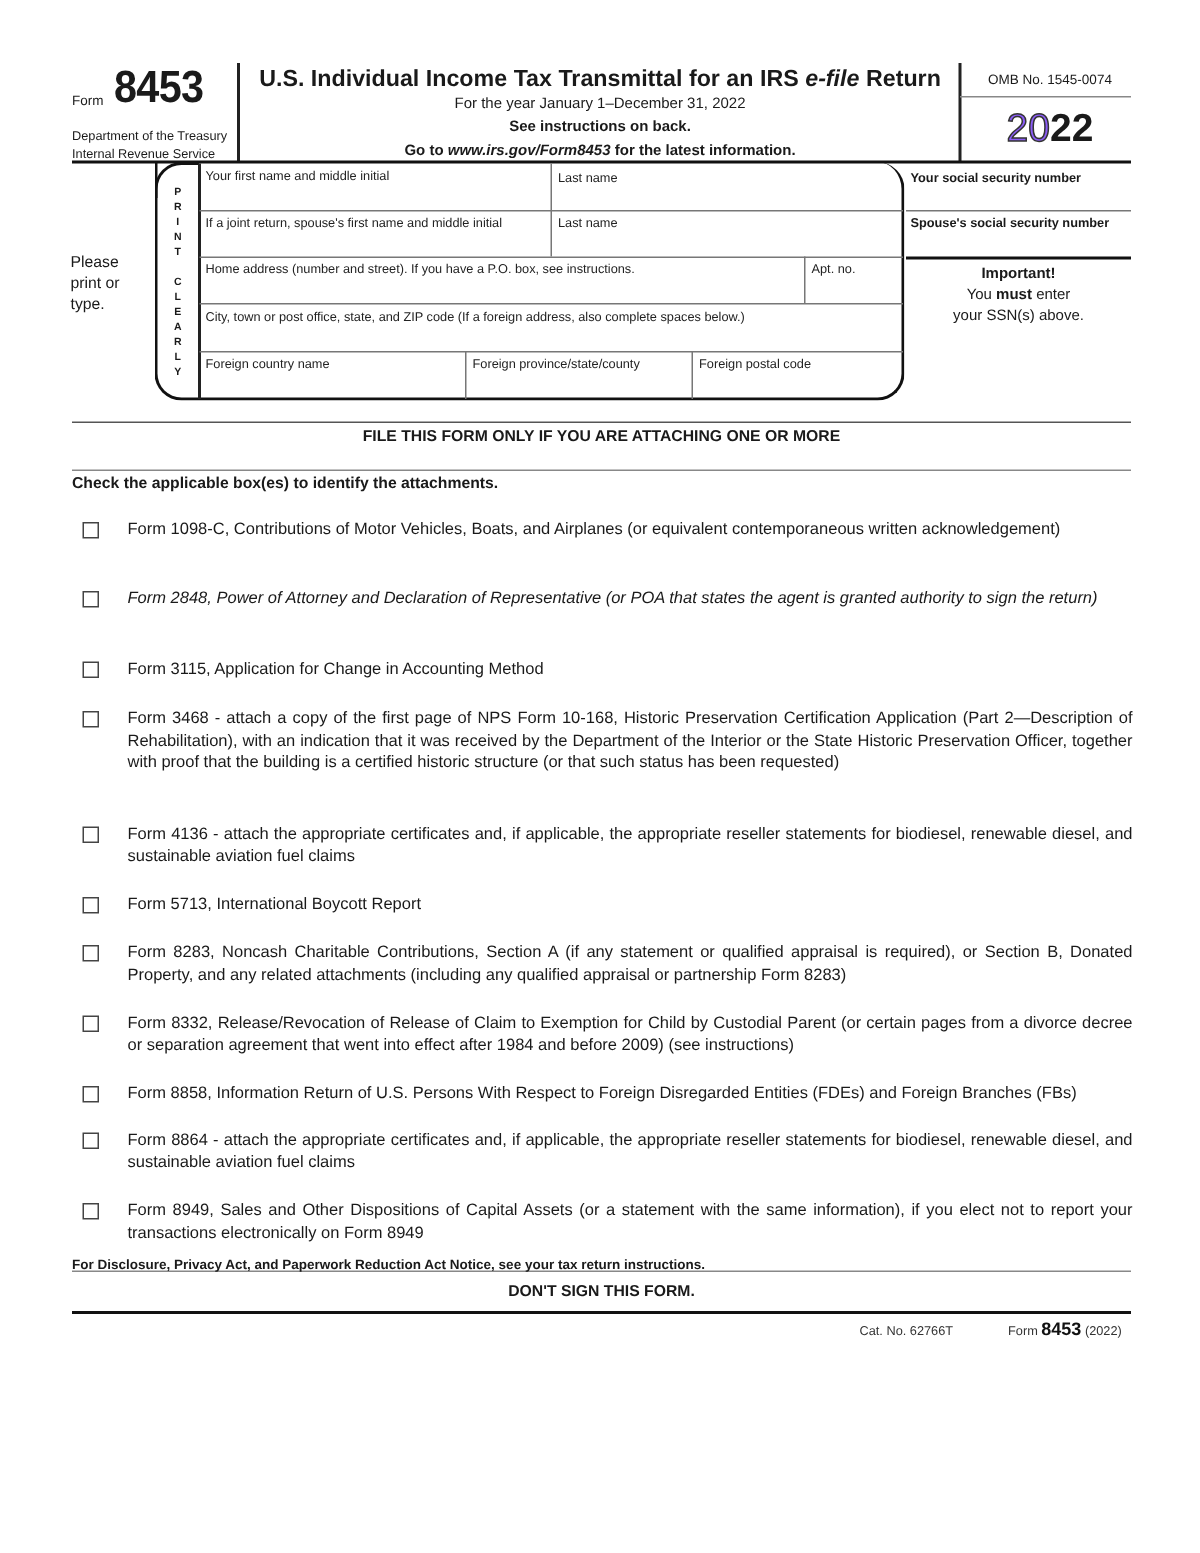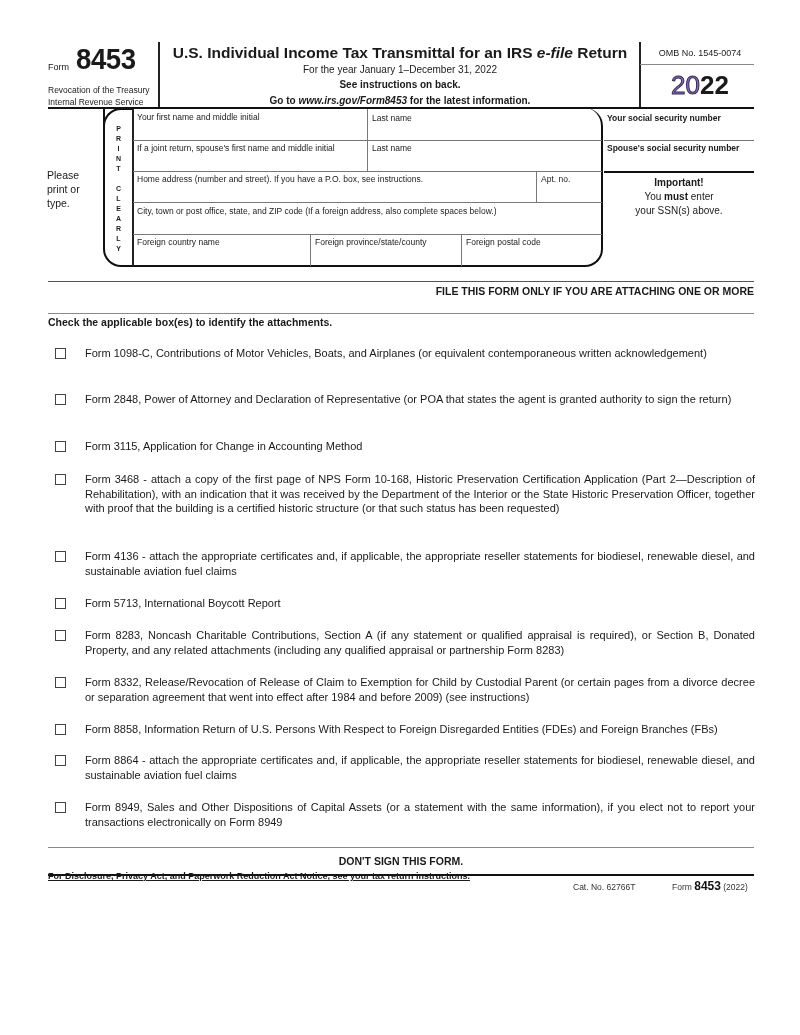--- a/index.html
+++ b/index.html
@@ -35,46 +35,46 @@
   .hline { height: 1px; background: #777; }
   .vline { width: 1px; background: #777; }
 
   
   .ssn-label { font-size: 8.5px; font-weight: bold; }
   .important { left: 606px; top: 176px; width: 146px; text-align: center; font-size: 10px; line-height: 14px; }
   .important b { font-weight: bold; }
 
   
   .section-rule { left: 48px; top: 281px; width: 706px; height: 1px; background: #555; }
-  .file-only { left: 48px; top: 284px; width: 706px; text-align: right; font-size: 10.5px; font-weight: bold; line-height: 14px; }
+  .file-only { left: 48px; top: 284px; width: 706px; text-align: center; font-size: 10.5px; font-weight: bold; line-height: 14px; }
   .section-rule2 { left: 48px; top: 313px; width: 706px; height: 1px; background: #888; }
   .check-text { left: 48px; top: 316px; font-size: 10.5px; font-weight: bold; }
 
   
   .item { position: absolute; left: 55px; width: 700px; display: flex; }
   .checkbox { width: 11px; height: 11px; border: 1px solid #444; margin-top: 2px; flex: none; background: #fff; cursor: pointer; }
   .item-text { margin-left: 19px; width: 670px; font-size: 11px; line-height: 14.5px; text-align: justify; }
   .item-text.last-line-left { text-align-last: left; }
 
   
   .footer-rule { left: 48px; top: 847px; width: 706px; height: 1px; background: #888; }
   .dont-sign { left: 48px; top: 855px; width: 706px; text-align: center; font-size: 10.5px; font-weight: bold; }
   .footer-rule2 { left: 48px; top: 874px; width: 706px; height: 2px; background: #111; }
-  .footer-notice { left: 48px; top: 871px; font-size: 9px; font-weight: bold; text-decoration: underline; }
+  .footer-notice { left: 48px; top: 838px; font-size: 9px; font-weight: bold; }
   .cat-no { left: 573px; top: 882px; font-size: 8.5px; color: #333; }
   .footer-form { left: 672px; top: 879px; font-size: 8.5px; color: #333; }
   .footer-form b { font-size: 12px; color: #111; }
 </style>
 </head>
 <body>
 
 <div class="abs form-label">Form</div>
 <div class="abs form-number">8453</div>
 <div class="abs dept">
-  <div>Revocation of the Treasury</div>
+  <div>Department of the Treasury</div>
   <div>Internal Revenue Service</div>
 </div>
 <div class="abs vline-left"></div>
 
 <div class="abs title"><span>U.S. Individual Income Tax Transmittal for an IRS </span><i>e-file</i><span> Return</span></div>
 <div class="abs subtitle">For the year January 1–December 31, 2022</div>
 <div class="abs see-instr">See instructions on back.</div>
 <div class="abs goto"><span>Go to </span><i>www.irs.gov/Form8453</i><span> for the latest information.</span></div>
 
 <div class="abs vline-right"></div>
@@ -159,21 +159,21 @@
 <div class="abs file-only">
   <div>FILE THIS FORM ONLY IF YOU ARE ATTACHING ONE OR MORE</div>
 </div>
 <div class="abs section-rule2"></div>
 <div class="abs check-text">Check the applicable box(es) to identify the attachments.</div>
 
 <div class="item" style="top:346px;">
   <div class="checkbox"></div>
   <div class="item-text last-line-left">Form 1098-C, Contributions of Motor Vehicles, Boats, and Airplanes (or equivalent contemporaneous written acknowledgement)</div>
 </div>
-<div class="item" style="top:392px;">
+<div class="item" style="top:392px;font-style:italic;">
   <div class="checkbox"></div>
   <div class="item-text last-line-left">Form 2848, Power of Attorney and Declaration of Representative (or POA that states the agent is granted authority to sign the return)</div>
 </div>
 <div class="item" style="top:439px;">
   <div class="checkbox"></div>
   <div class="item-text last-line-left">Form 3115, Application for Change in Accounting Method</div>
 </div>
 <div class="item" style="top:472px;">
   <div class="checkbox"></div>
   <div class="item-text last-line-left">Form 3468 - attach a copy of the first page of NPS Form 10-168, Historic Preservation Certification Application (Part 2—Description of Rehabilitation), with an indication that it was received by the Department of the Interior or the State Historic Preservation Officer, together with proof that the building is a certified historic structure (or that such status has been requested)</div>

